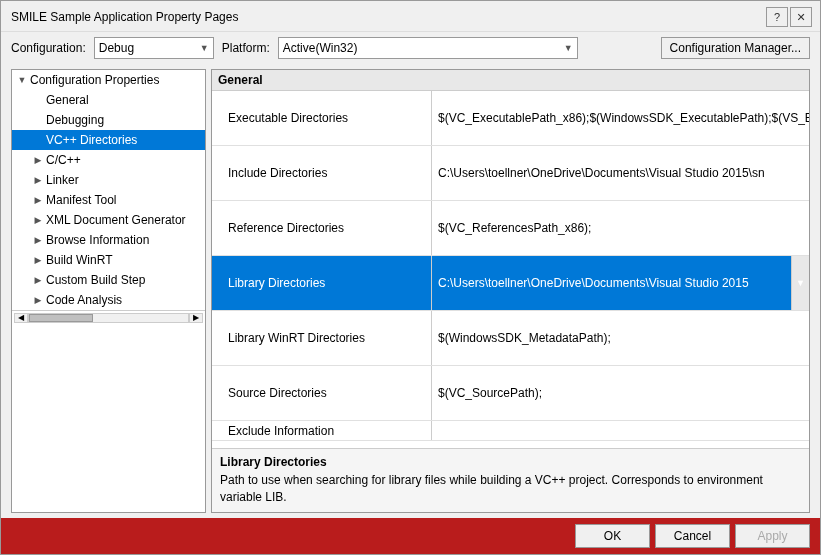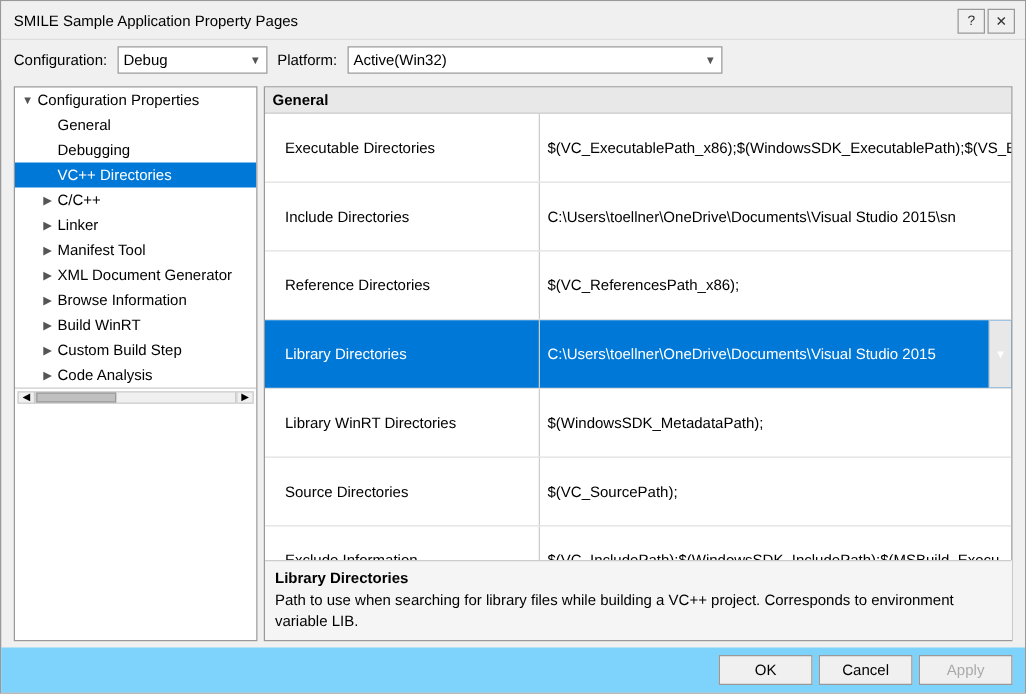--- a/index.html
+++ b/index.html
@@ -255,21 +255,21 @@
       align-items: center;
       justify-content: center;
       font-size: 8px;
     }
 
     .bottom-buttons {
       display: flex;
       justify-content: flex-end;
       padding: 6px 10px;
       gap: 5px;
-      background: #7dd3fc;
+      background: #b91c1c;
     }
     .dialog-btn {
       width: 75px;
       height: 24px;
       border: 1px solid #999;
       background: #f0f0f0;
       font-size: 12px;
       cursor: pointer;
       display: flex;
       align-items: center;
@@ -297,20 +297,21 @@
     <span class="config-label">Configuration:</span>
     <div class="config-dropdown">
       <span>Debug</span>
       <span class="dropdown-arrow">▼</span>
     </div>
     <span class="config-label">Platform:</span>
     <div class="config-dropdown config-dropdown-wide">
       <span>Active(Win32)</span>
       <span class="dropdown-arrow">▼</span>
     </div>
+    <button class="config-manager-btn">Configuration Manager...</button>
   </div>
 
   <div class="main-content">
 
     <div class="left-panel">
 
       <div id="tree-container">
           <div class="tree-item">
             <span class="tree-indent" style="width: 0px;"></span>
             <span class="tree-expand expanded"></span>
@@ -405,21 +406,20 @@
             <div class="prop-row">
               <div class="prop-name">Library WinRT Directories</div>
               <div class="prop-value">$(WindowsSDK_MetadataPath);</div>
             </div>
             <div class="prop-row">
               <div class="prop-name">Source Directories</div>
               <div class="prop-value">$(VC_SourcePath);</div>
             </div>
             <div class="prop-row">
               <div class="prop-name">Exclude Information</div>
-              <div class="prop-value">$(VC_IncludePath);$(WindowsSDK_IncludePath);$(MSBuild_Execu</div>
             </div>
           </div>
       </div>
       <div class="description-panel">
         <div class="description-title">Library Directories</div>
         <div class="description-text">Path to use when searching for library files while building a VC++ project.  Corresponds to environment variable LIB.</div>
       </div>
     </div>
   </div>
 

